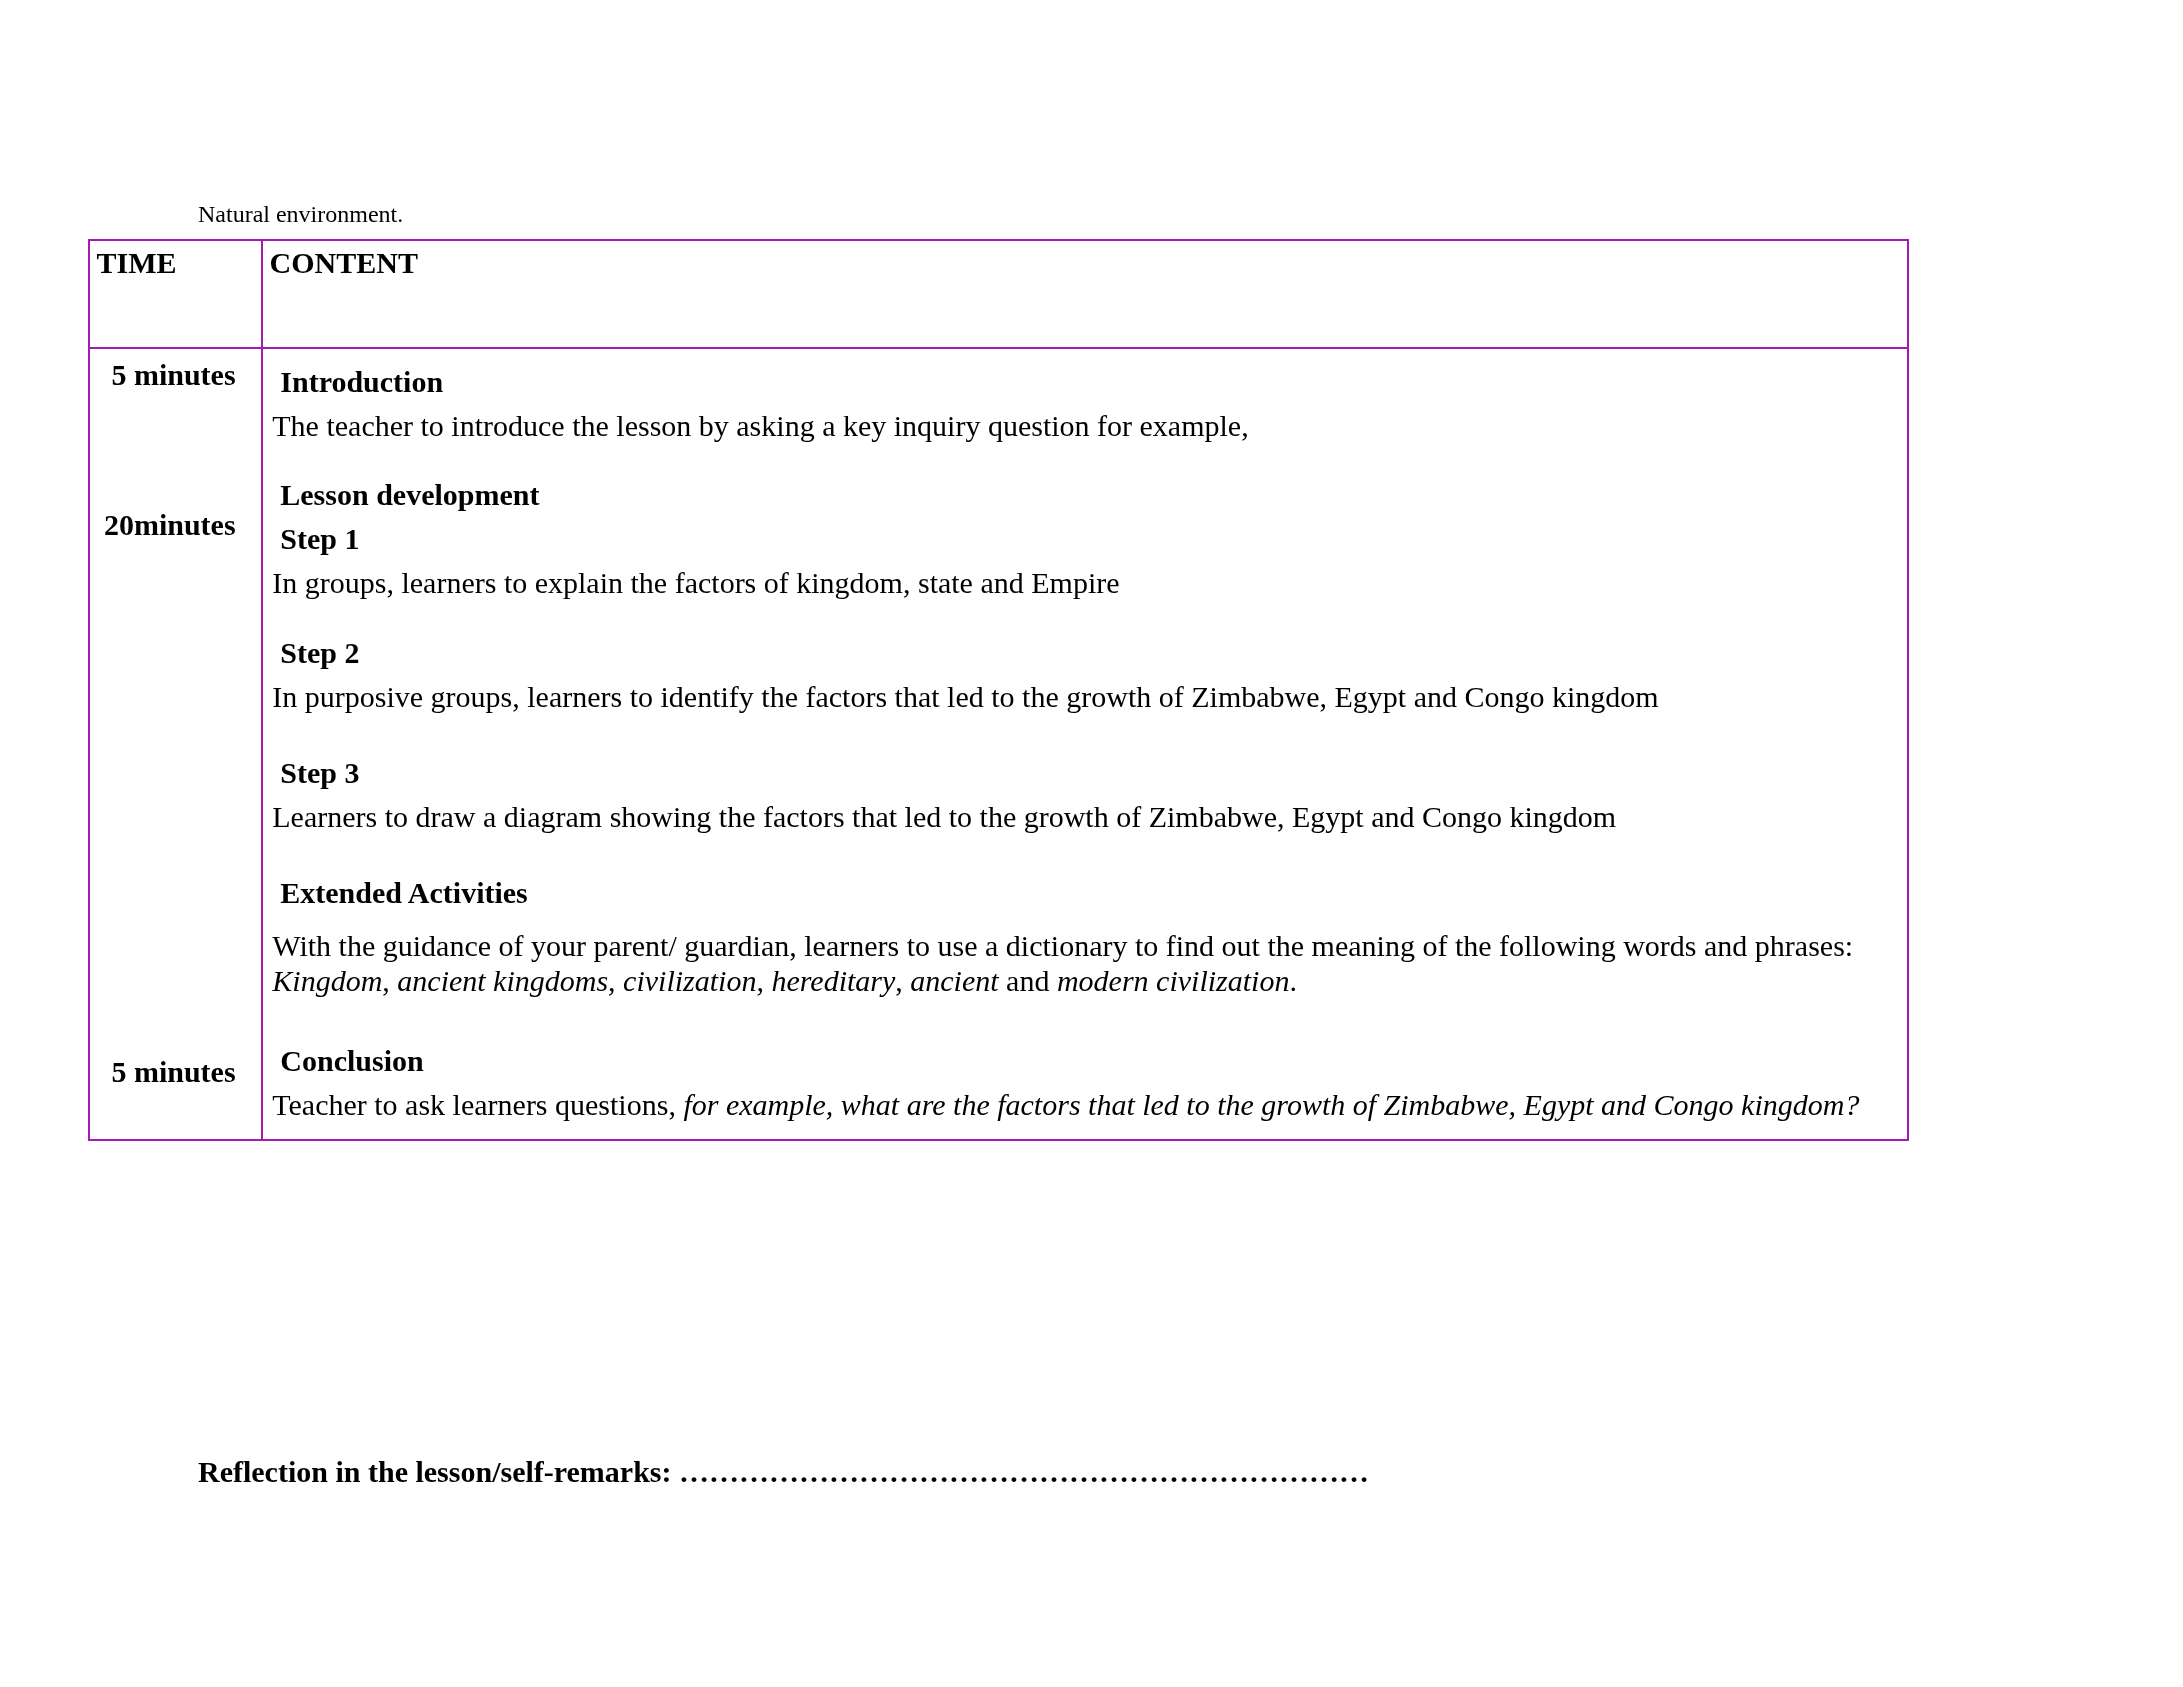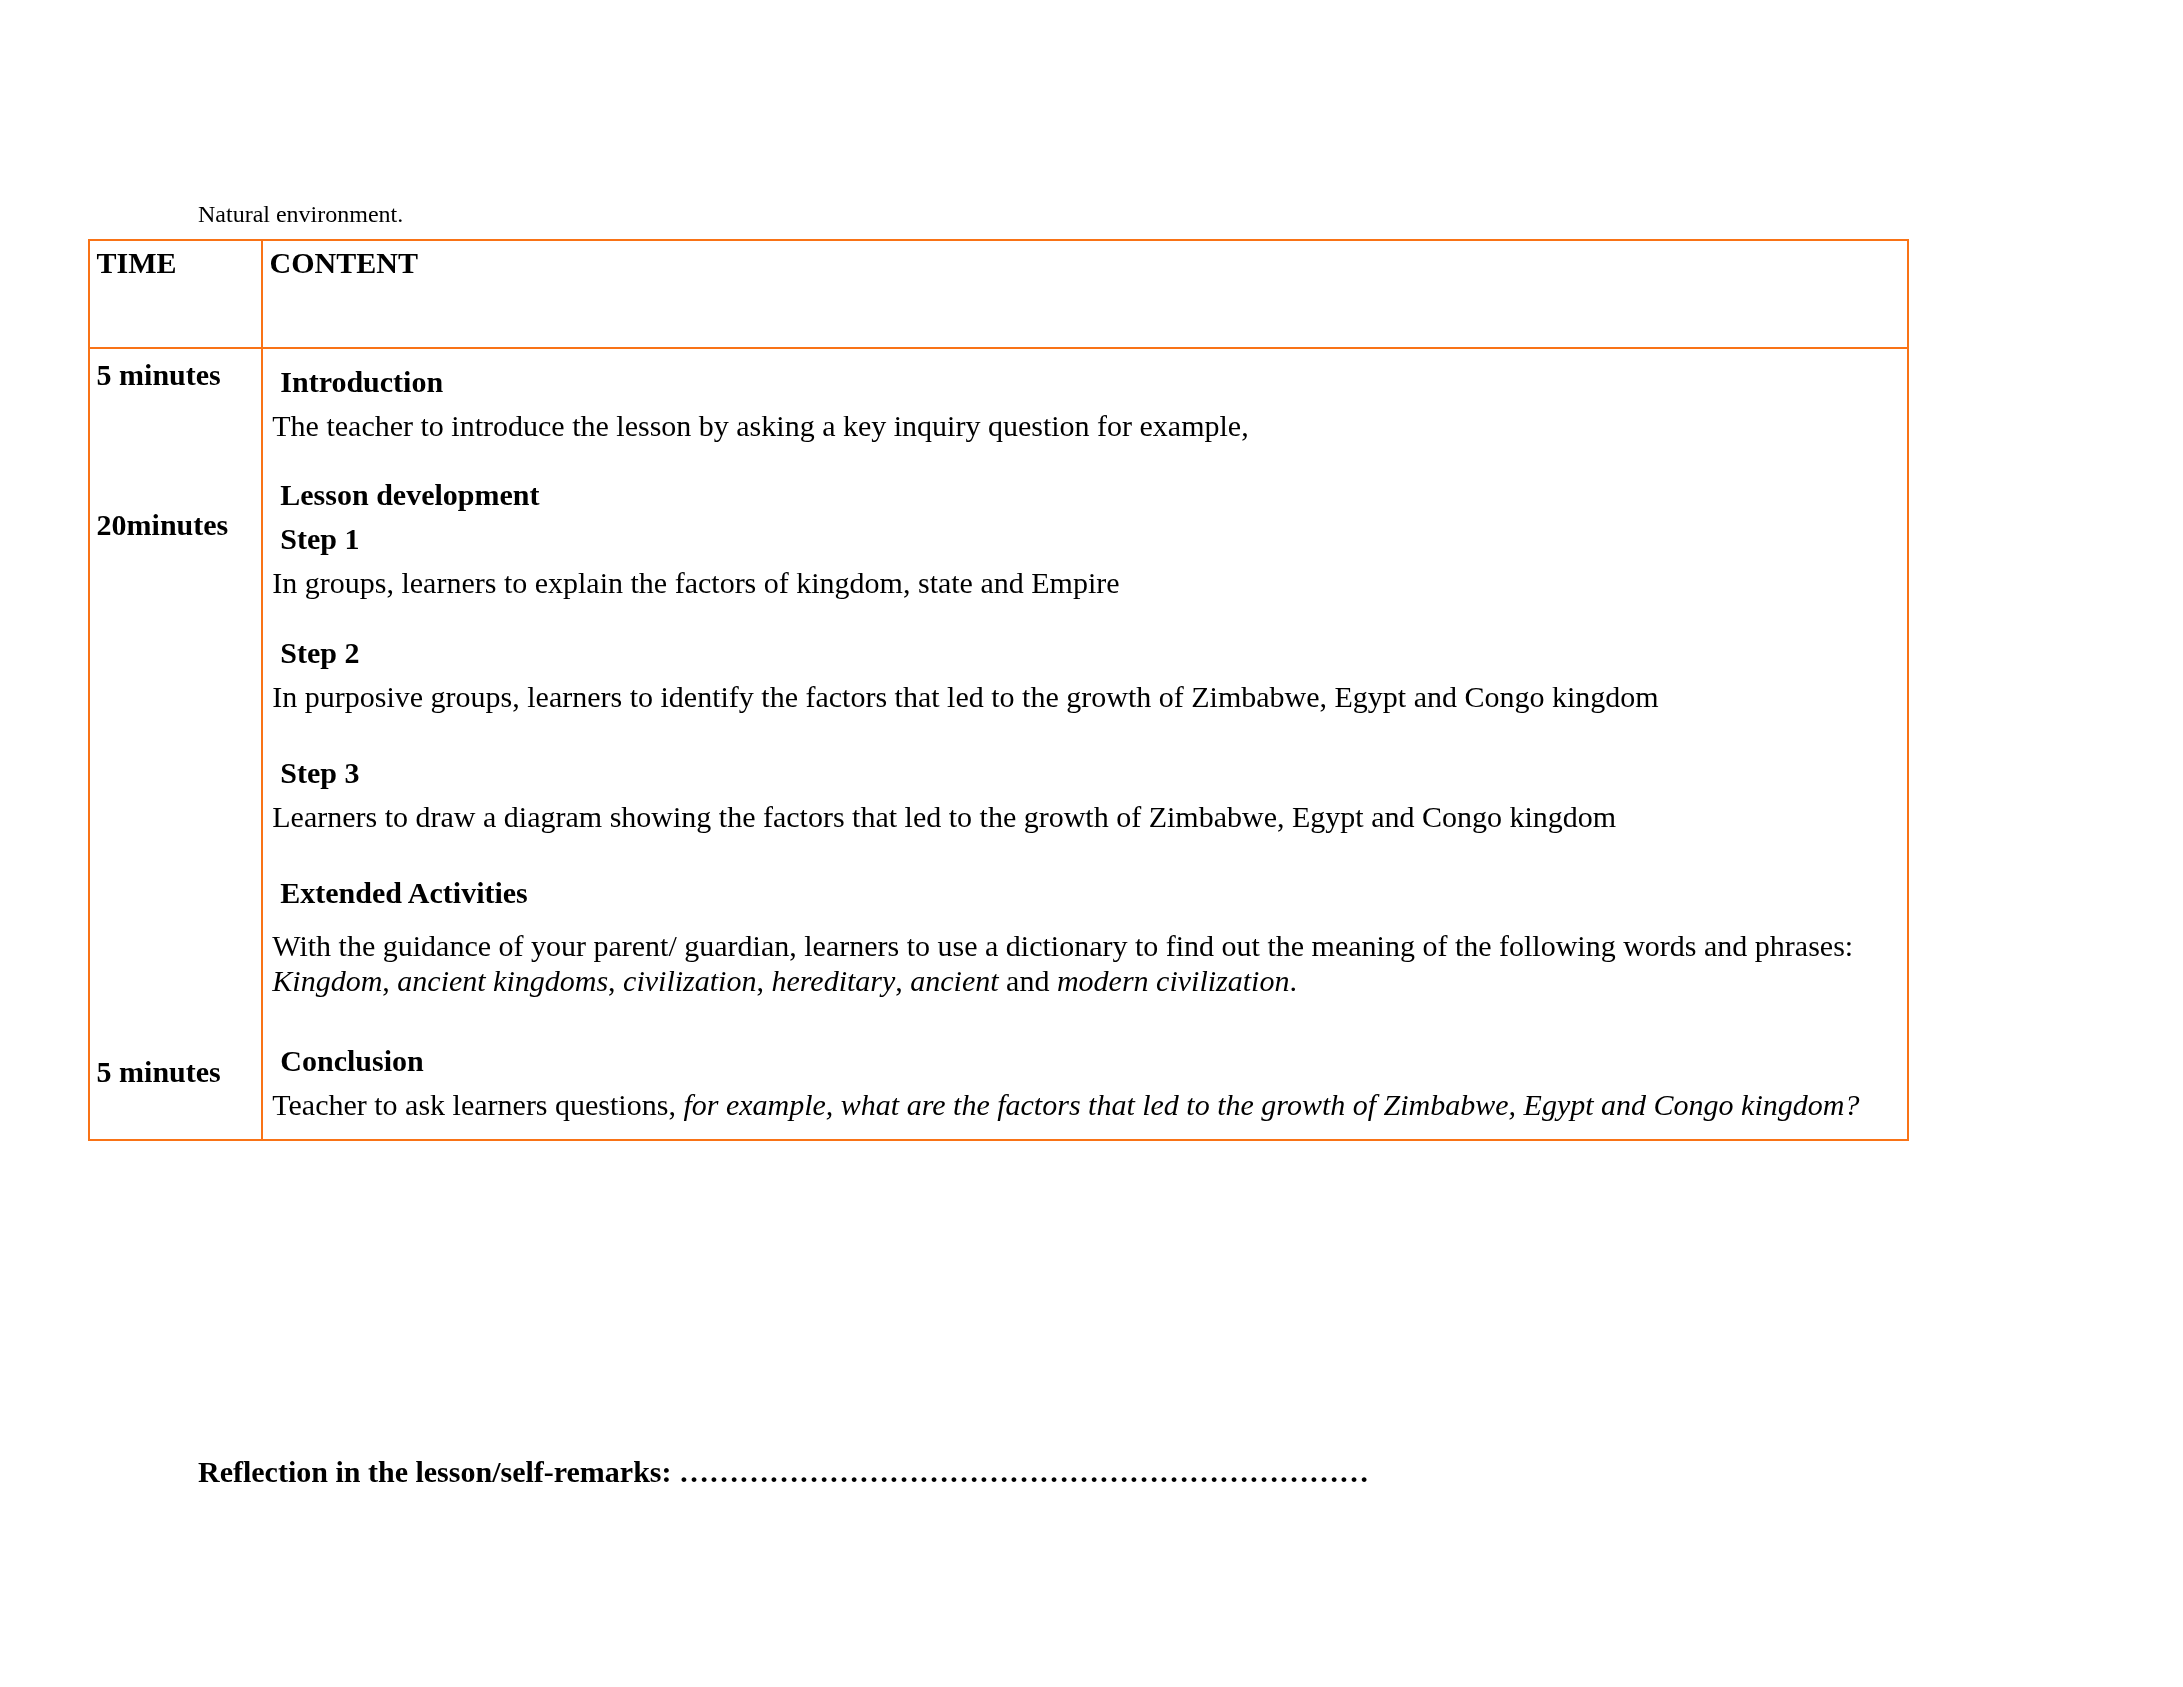--- a/index.html
+++ b/index.html
@@ -36,21 +36,21 @@
   
   .lesson-table {
     position: absolute;
     left: 88px;
     top: 239px;
     width: 1819px;
     border-collapse: collapse;
     table-layout: fixed;
   }
   .lesson-table td {
-    border: 2px solid #f97316;
+    border: 2px solid #a21caf;
     vertical-align: top;
     padding: 0;
     font-family: Liberation Serif, serif;
   }
 
   .col-time   { width: 173px; }
   .col-content{ width: 1646px; }
 
   
   .header-row td {
@@ -59,20 +59,21 @@
   .th-inner {
     font-weight: bold;
     font-size: 30px;
     line-height: 33px;
     padding: 5.3px 0 0 6.6px;
   }
 
   
   .body-row td.time-cell {
     padding: 6.6px 0 0 6.6px;
+    text-align: right;
   }
   .body-row td.content-cell {
     padding: 6.6px 24px 17px 9.3px;
   }
 
   
   .time-block {
     font-weight: bold;
     font-size: 30px;
     line-height: 38px;

